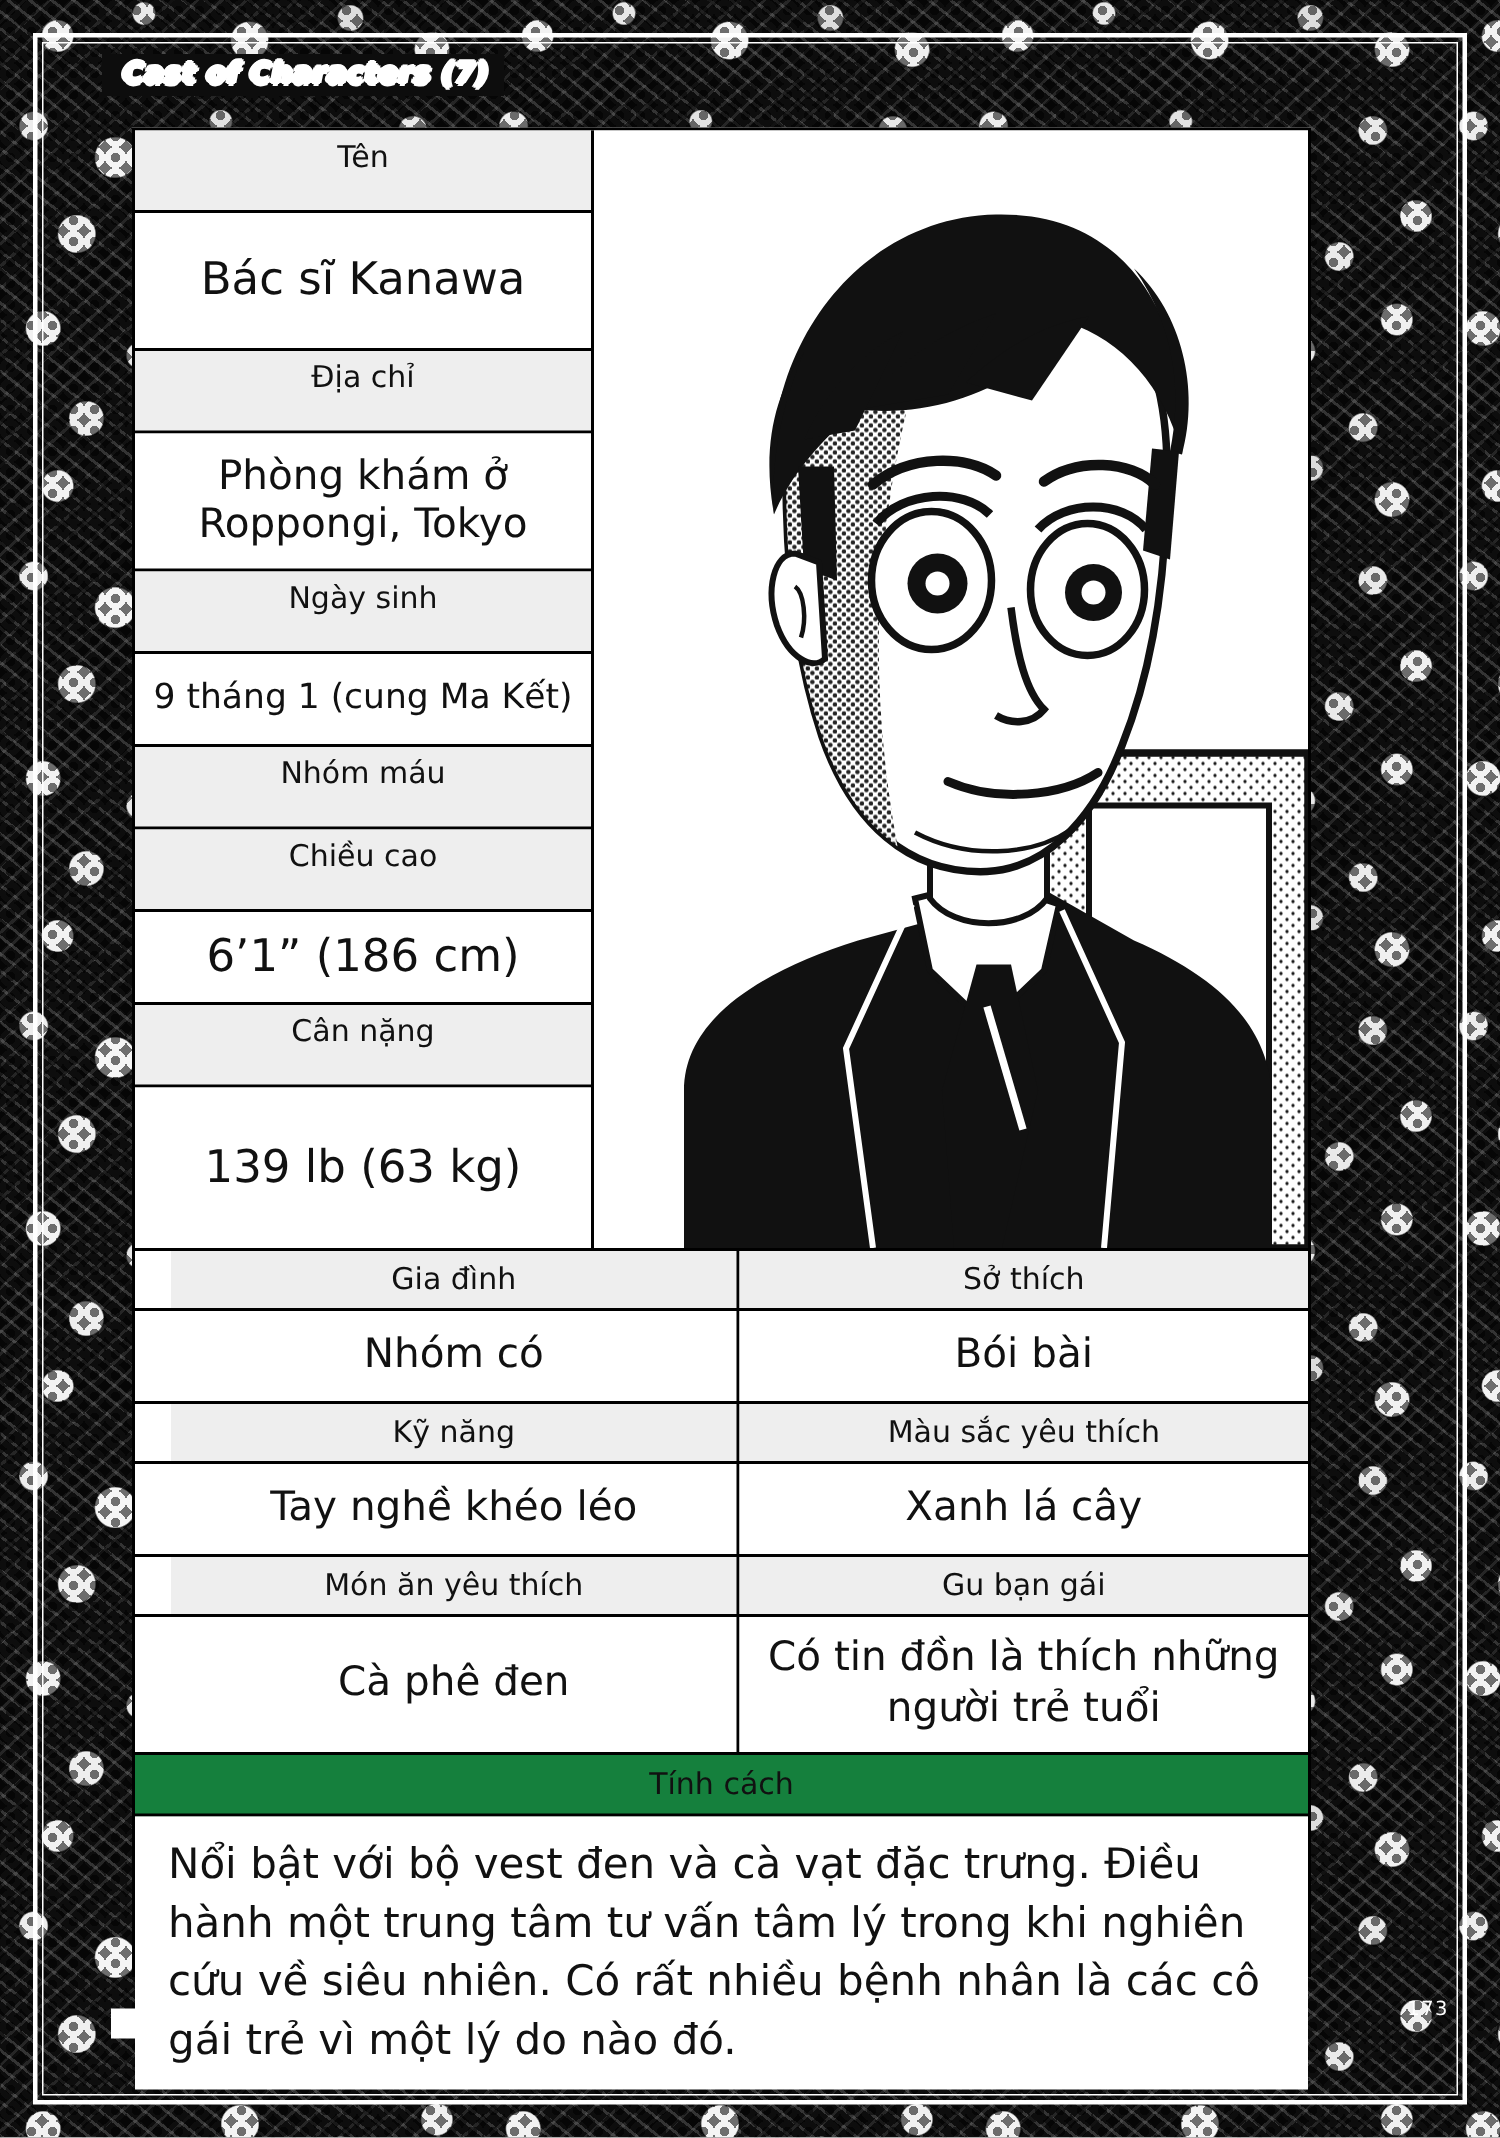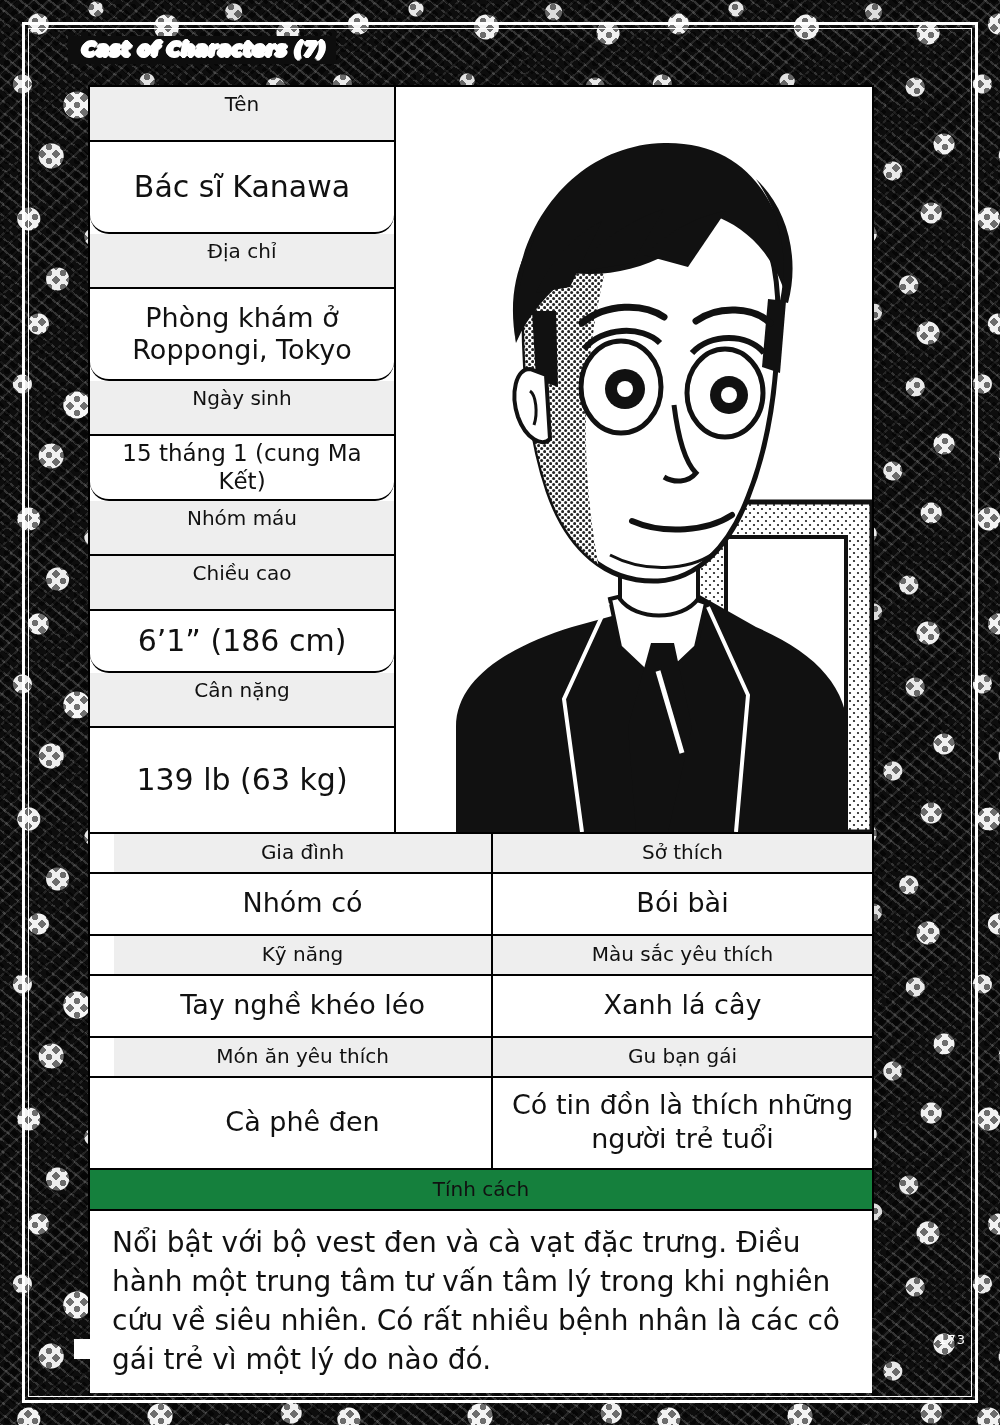--- a/index.html
+++ b/index.html
@@ -150,21 +150,20 @@
     border-bottom: 2px solid #000;
     text-align: center;
     font-size: 27px;
     color: #111;
     display: flex;
     align-items: center;
     justify-content: center;
     box-sizing: border-box;
     padding: 4px 8px;
     line-height: 1.2;
-    border-radius: 19px;
   }
   .row-value.tall { min-height: 92px; }
   .row-value.big { font-size: 30px; }
   .row-value.last-in-col { border-bottom: none; }
 
   .portrait-cell {
     flex: 1;
     background: #ffffff;
     position: relative;
     overflow: hidden;
@@ -258,21 +257,21 @@
     <div class="top-area">
 
       <div class="stats-col">
         <div class="row-label">Tên</div>
         <div class="row-value tall big">Bác sĩ Kanawa</div>
 
         <div class="row-label">Địa chỉ</div>
         <div class="row-value tall">Phòng khám ở Roppongi, Tokyo</div>
 
         <div class="row-label">Ngày sinh</div>
-        <div class="row-value" style="min-height:62px;font-size:23px;">15 tháng 1 (cung Ma Kết)</div>
+        <div class="row-value" style="min-height:62px;font-size:23px;">9 tháng 1 (cung Ma Kết)</div>
 
         <div class="row-label">Nhóm máu</div>
 
         <div class="row-label">Chiều cao</div>
         <div class="row-value big" style="min-height:62px;">6’1” (186 cm)</div>
 
         <div class="row-label">Cân nặng</div>
         <div class="row-value big last-in-col" style="flex:1;">139 lb (63 kg)</div>
       </div>
 

